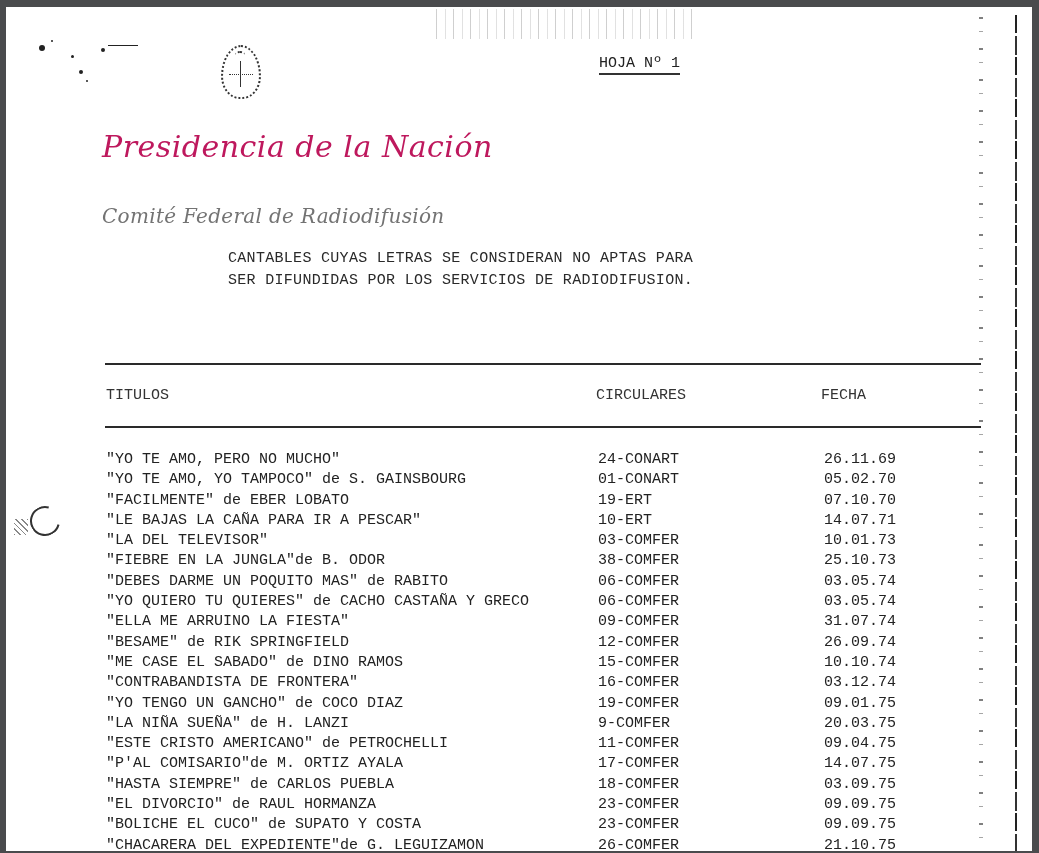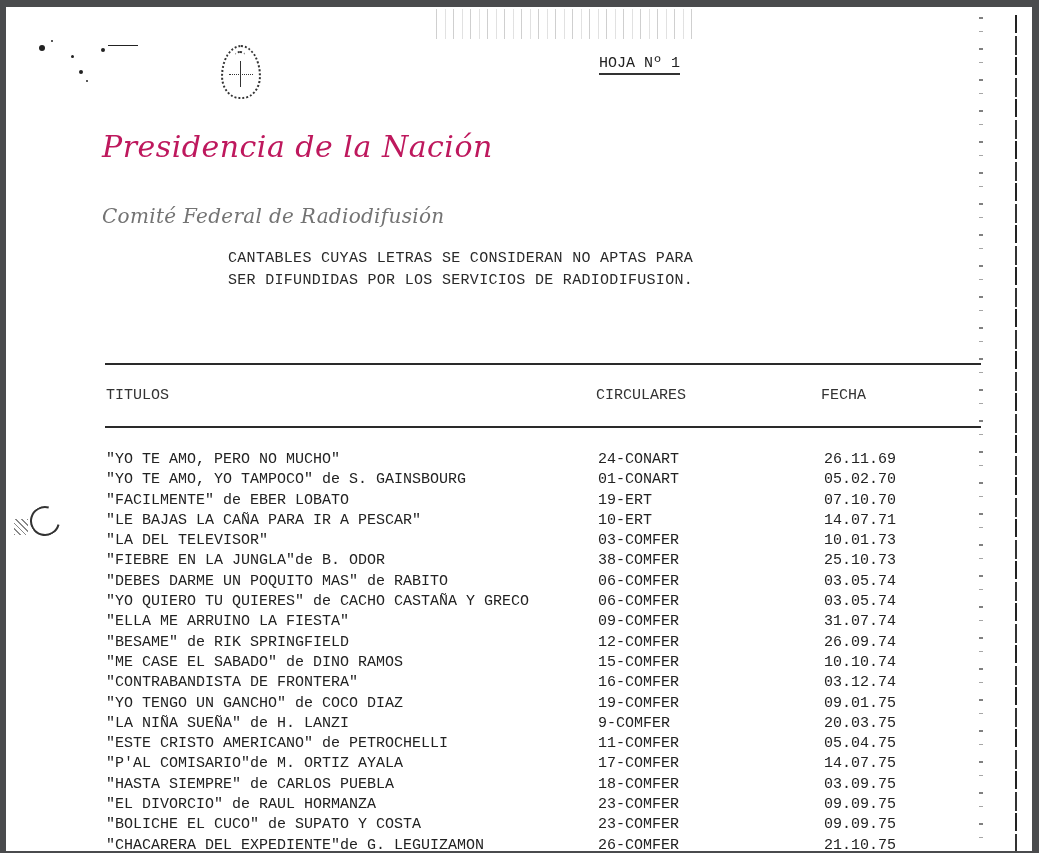--- a/index.html
+++ b/index.html
@@ -183,21 +183,21 @@
         <span class="d">09.01.75</span>
       </div>
     <div class="row">
         <span class="t">"LA NIÑA SUEÑA" de H. LANZI</span>
         <span class="c">9-COMFER</span>
         <span class="d">20.03.75</span>
       </div>
     <div class="row">
         <span class="t">"ESTE CRISTO AMERICANO" de PETROCHELLI</span>
         <span class="c">11-COMFER</span>
-        <span class="d">05.04.75</span>
+        <span class="d">09.04.75</span>
       </div>
     <div class="row">
         <span class="t">"P'AL COMISARIO"de M. ORTIZ AYALA</span>
         <span class="c">17-COMFER</span>
         <span class="d">14.07.75</span>
       </div>
     <div class="row">
         <span class="t">"HASTA SIEMPRE" de CARLOS PUEBLA</span>
         <span class="c">18-COMFER</span>
         <span class="d">03.09.75</span>

